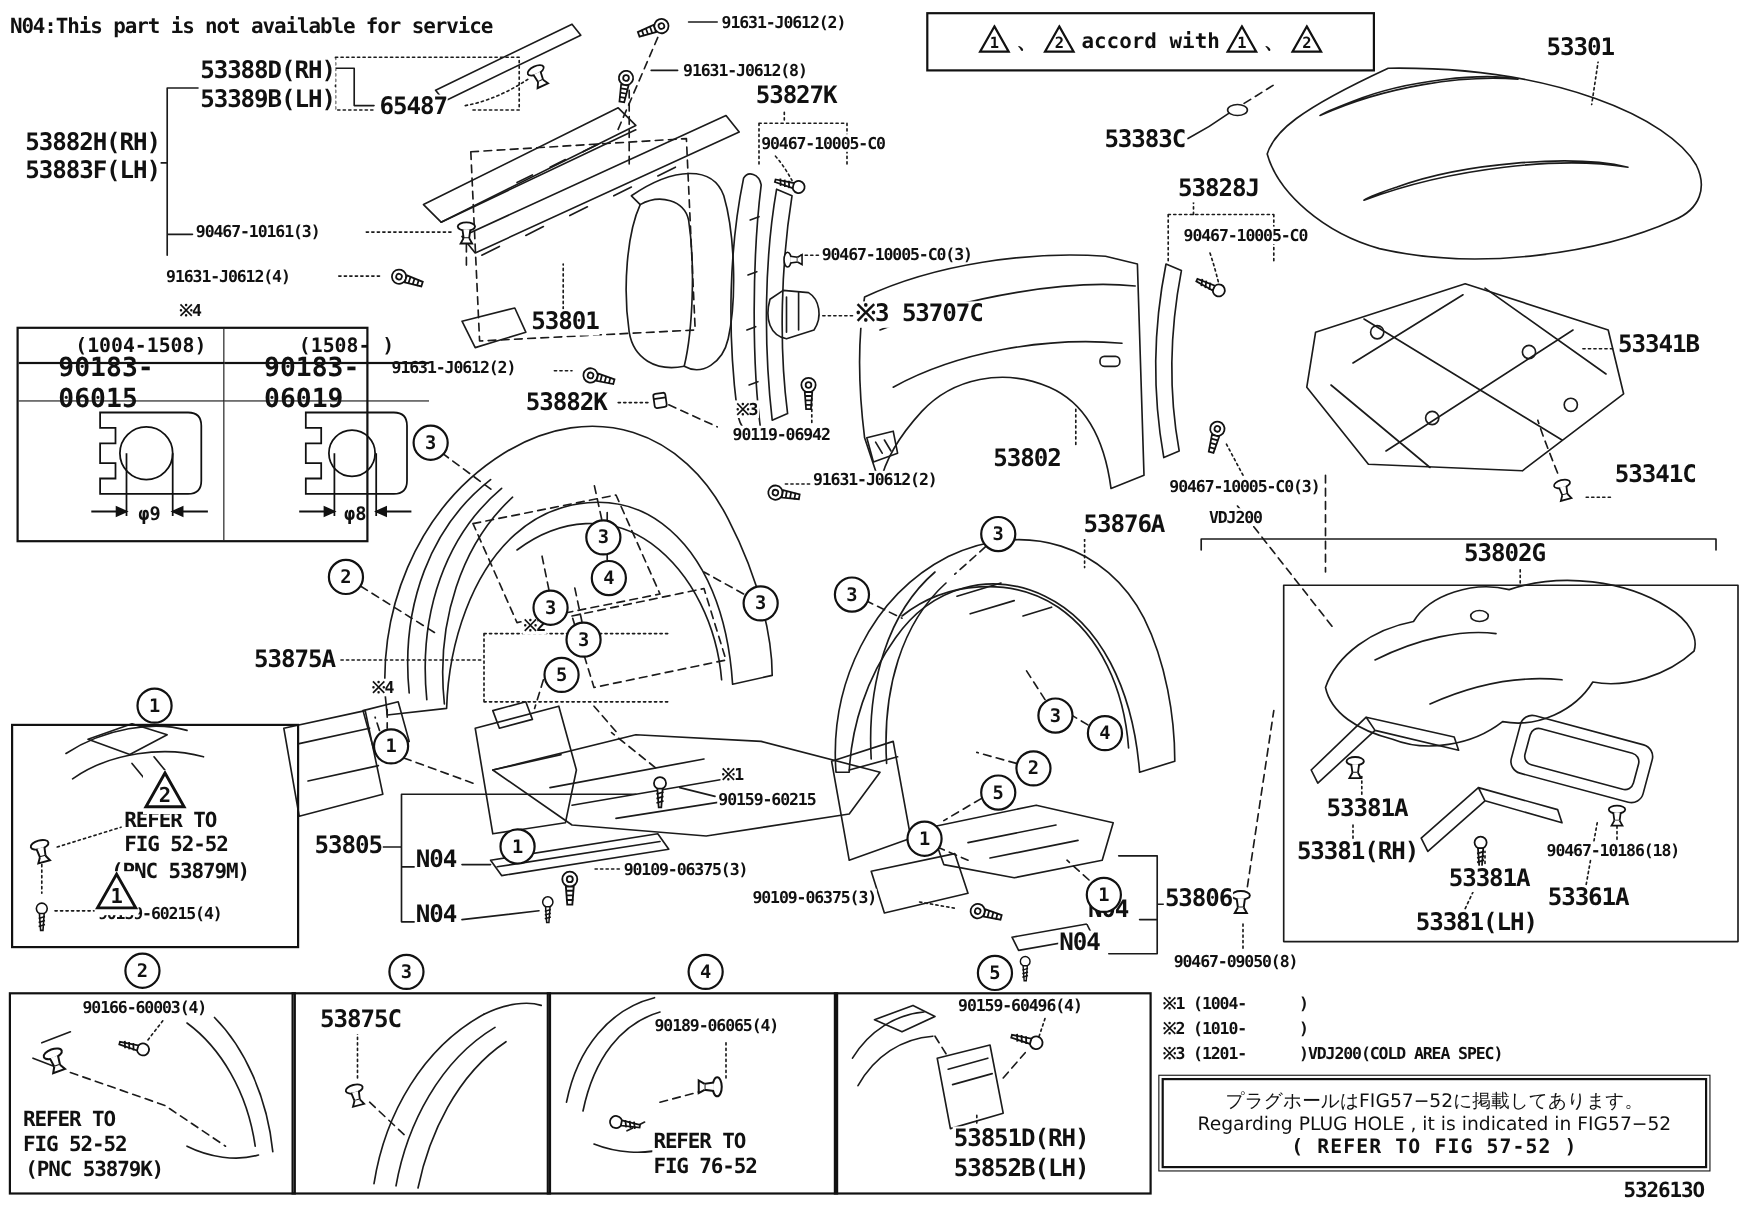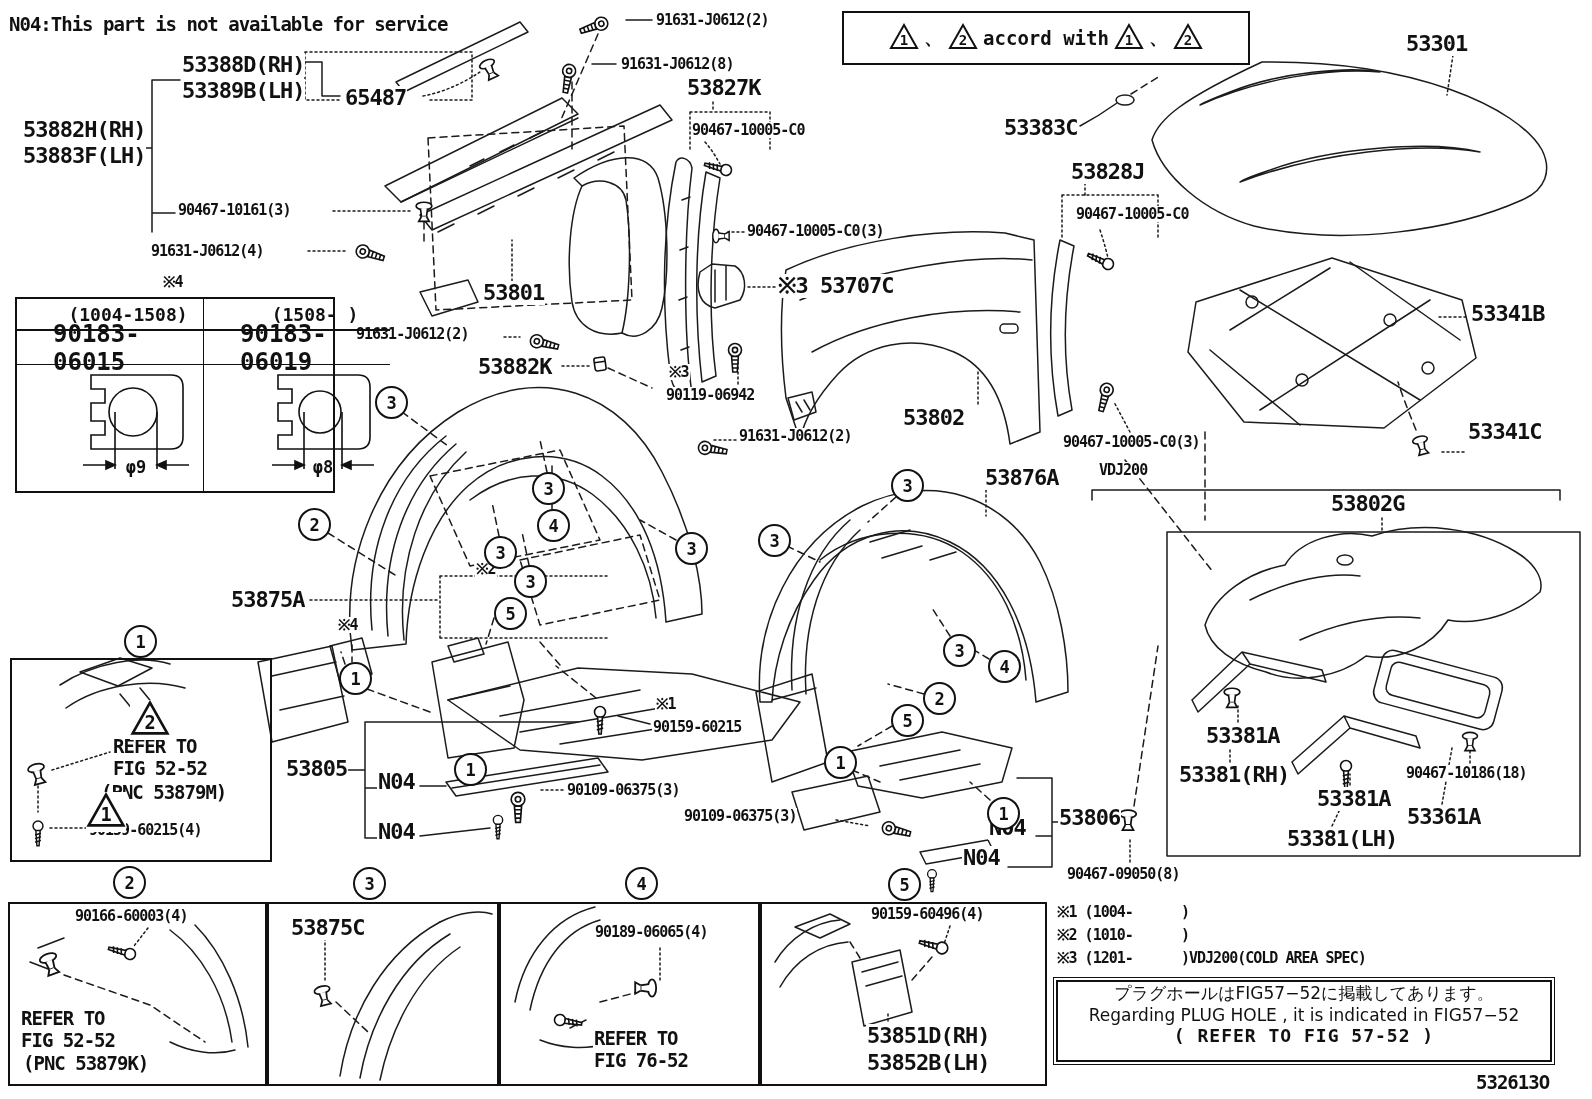--- a/index.html
+++ b/index.html
@@ -20,21 +20,21 @@
               display:flex;align-items:center;justify-content:center;gap:5px;
               font-size:19px;font-weight:bold;background:#fff;z-index:5;}
   #clip-table{position:absolute;left:15px;top:297px;width:316px;height:192px;border:2px solid #111;
               display:grid;grid-template-columns:1fr 1fr;grid-template-rows:32px 34px 1fr;background:#fff;z-index:5;}
   #clip-table .cell{display:flex;align-items:center;justify-content:center;font-weight:bold;padding-left:36px;}
   #clip-table .r1{font-size:18px;border-bottom:2px solid #111;}
   #clip-table .r2{font-size:24px;border-bottom:1.5px solid #111;}
   #clip-table .c1{border-right:1.5px solid #111;}
   #jp-box{position:absolute;left:1056px;top:980px;width:492px;height:78px;border:2px solid #111;
           outline:1px solid #111;outline-offset:2px;display:flex;flex-direction:column;
-          align-items:center;background:#fff;z-index:5;
+          align-items:center;justify-content:center;background:#fff;z-index:5;
           font-family:"DejaVu Sans","Liberation Sans",sans-serif;}
   #jp-box .l1{font-size:17px;}
   #jp-box .l2{font-size:17px;}
   #jp-box .l3{font-size:18px;font-weight:bold;font-family:"DejaVu Sans Mono",monospace;letter-spacing:1px;}
 </style>
 </head>
 <body>
 
 <div id="canvas">
 

